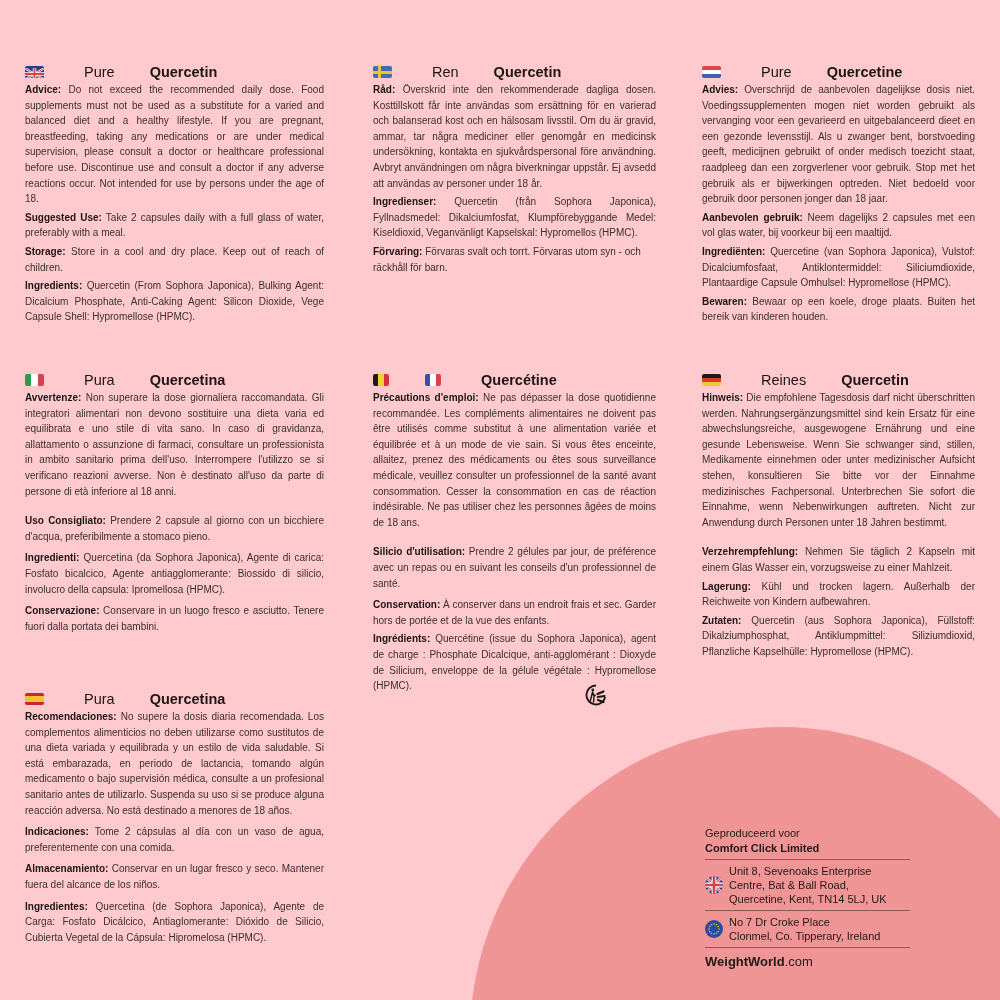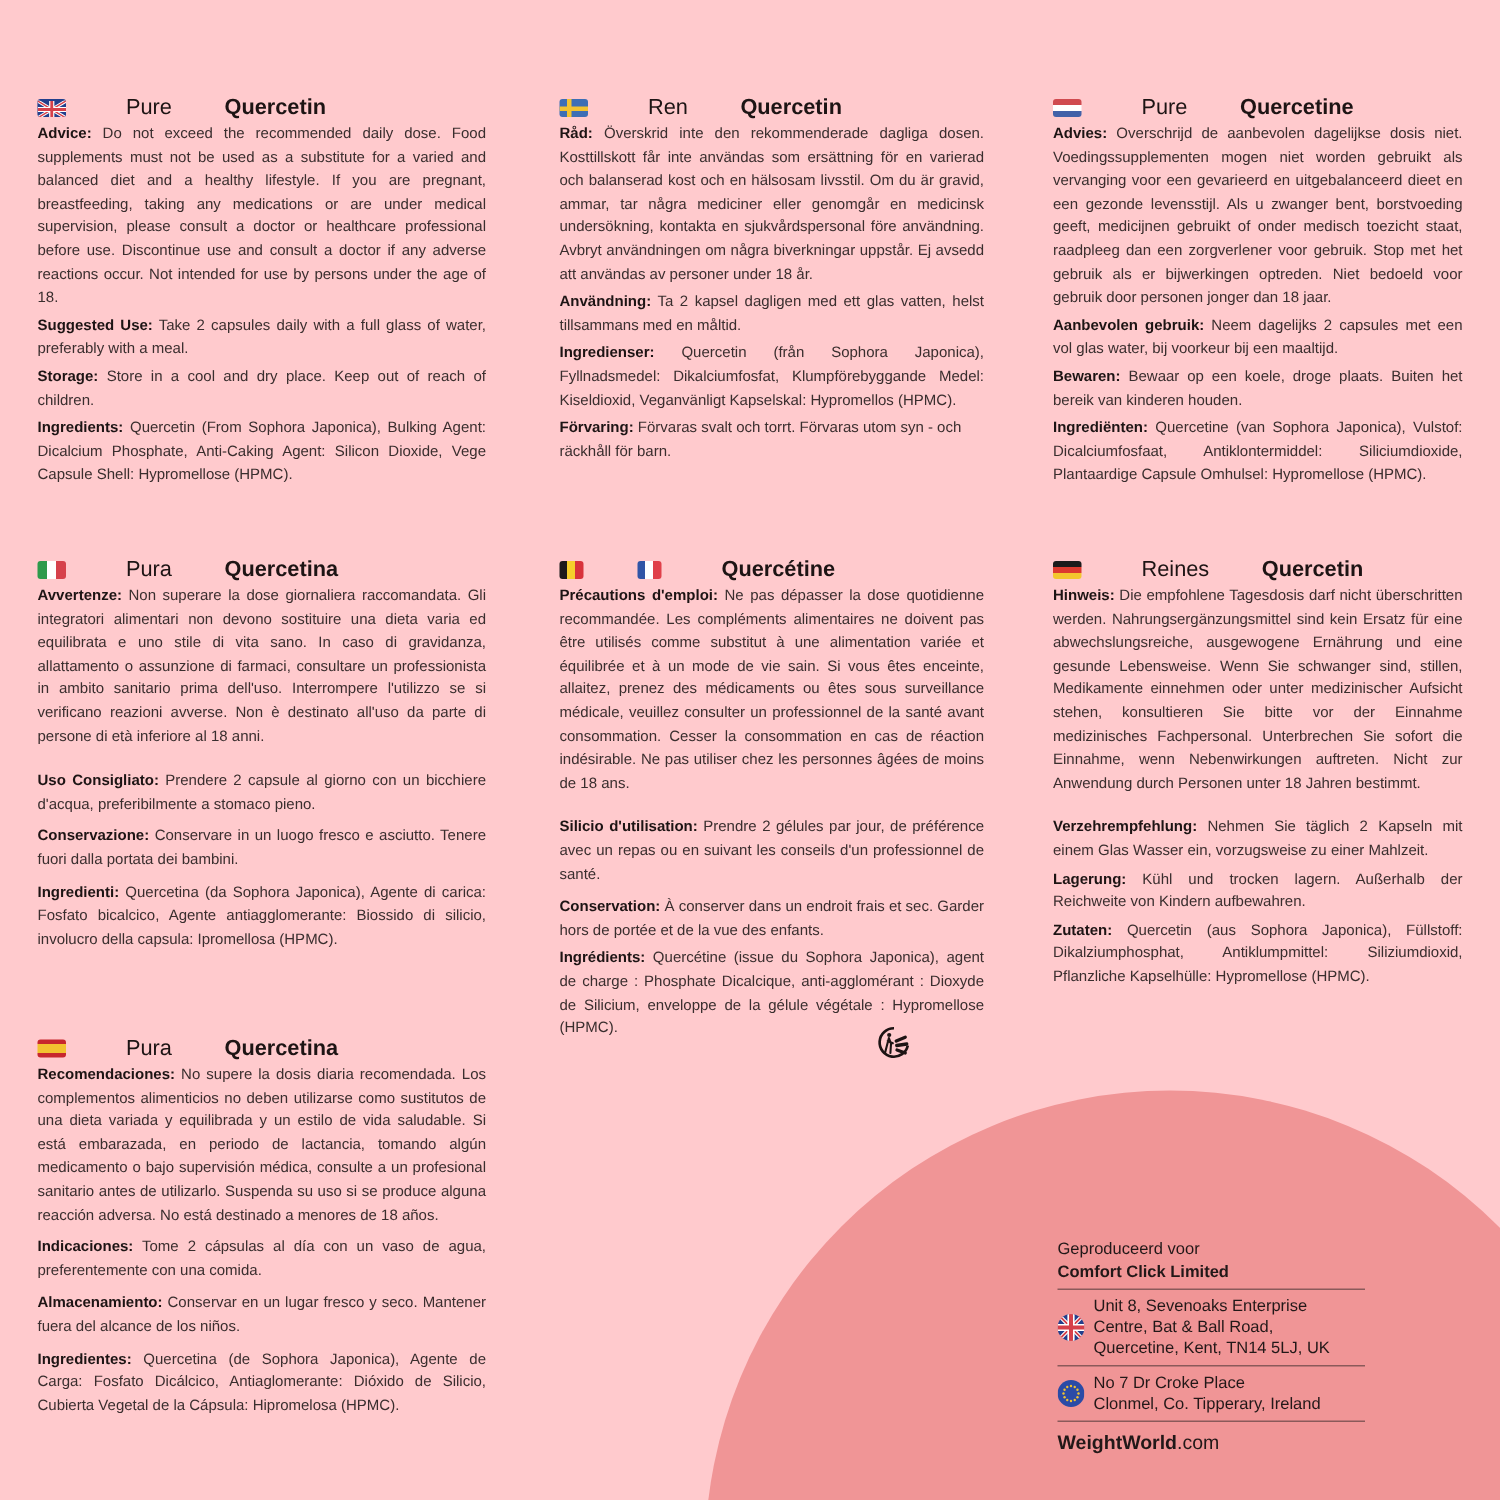--- a/index.html
+++ b/index.html
@@ -61,47 +61,46 @@
   <p class="para"><span class="lbl">Ingredients:</span><span class="txt"> Quercetin (From Sophora Japonica), Bulking Agent: Dicalcium Phosphate, Anti-Caking Agent: Silicon Dioxide, Vege Capsule Shell: Hypromellose (HPMC).</span></p>
 </div>
 
 <div class="section" style="left:373px; top:63px; width:283px;">
   <div class="title">
     <span class="flag flag-se"></span>
     <span class="light">Ren</span>
     <span class="bold">Quercetin</span>
   </div>
   <p class="para"><span class="lbl">Råd:</span><span class="txt"> Överskrid inte den rekommenderade dagliga dosen. Kosttillskott får inte användas som ersättning för en varierad och balanserad kost och en hälsosam livsstil. Om du är gravid, ammar, tar några mediciner eller genomgår en medicinsk undersökning, kontakta en sjukvårdspersonal före användning. Avbryt användningen om några biverkningar uppstår. Ej avsedd att användas av personer under 18 år.</span></p>
-  <p class="para"><span class="lbl">Användning:</span><span class="txt"> Ta 2 kapsel dagligen med ett glas vatten, helst tillsammans med en måltid.</span></p>
   <p class="para"><span class="lbl">Ingredienser:</span><span class="txt"> Quercetin (från Sophora Japonica), Fyllnadsmedel: Dikalciumfosfat, Klumpförebyggande Medel: Kiseldioxid, Veganvänligt Kapselskal: Hypromellos (HPMC).</span></p>
   <p class="para" style="text-align:left;"><span class="lbl">Förvaring:</span><span class="txt"> Förvaras svalt och torrt. Förvaras utom syn - och räckhåll för barn.</span></p>
 </div>
 
 <div class="section" style="left:702px; top:63px; width:273px;">
   <div class="title">
     <span class="flag flag-nl"></span>
     <span class="light">Pure</span>
     <span class="bold">Quercetine</span>
   </div>
   <p class="para"><span class="lbl">Advies:</span><span class="txt"> Overschrijd de aanbevolen dagelijkse dosis niet. Voedingssupplementen mogen niet worden gebruikt als vervanging voor een gevarieerd en uitgebalanceerd dieet en een gezonde levensstijl. Als u zwanger bent, borstvoeding geeft, medicijnen gebruikt of onder medisch toezicht staat, raadpleeg dan een zorgverlener voor gebruik. Stop met het gebruik als er bijwerkingen optreden. Niet bedoeld voor gebruik door personen jonger dan 18 jaar.</span></p>
   <p class="para"><span class="lbl">Aanbevolen gebruik:</span><span class="txt"> Neem dagelijks 2 capsules met een vol glas water, bij voorkeur bij een maaltijd.</span></p>
+  <p class="para"><span class="lbl">Ingrediënten:</span><span class="txt"> Quercetine (van Sophora Japonica), Vulstof: Dicalciumfosfaat, Antiklontermiddel: Siliciumdioxide, Plantaardige Capsule Omhulsel: Hypromellose (HPMC).</span></p>
   <p class="para"><span class="lbl">Bewaren:</span><span class="txt"> Bewaar op een koele, droge plaats. Buiten het bereik van kinderen houden.</span></p>
-  <p class="para"><span class="lbl">Ingrediënten:</span><span class="txt"> Quercetine (van Sophora Japonica), Vulstof: Dicalciumfosfaat, Antiklontermiddel: Siliciumdioxide, Plantaardige Capsule Omhulsel: Hypromellose (HPMC).</span></p>
 </div>
 
 <div class="section" style="left:25px; top:371px; width:299px;">
   <div class="title">
     <span class="flag flag-it"></span>
     <span class="light">Pura</span>
     <span class="bold">Quercetina</span>
   </div>
   <p class="para"><span class="lbl">Avvertenze:</span><span class="txt"> Non superare la dose giornaliera raccomandata. Gli integratori alimentari non devono sostituire una dieta varia ed equilibrata e uno stile di vita sano. In caso di gravidanza, allattamento o assunzione di farmaci, consultare un professionista in ambito sanitario prima dell'uso. Interrompere l'utilizzo se si verificano reazioni avverse. Non è destinato all'uso da parte di persone di età inferiore al 18 anni.</span></p>
   <p class="para gap" style="margin-top:14px;"><span class="lbl">Uso Consigliato:</span><span class="txt"> Prendere 2 capsule al giorno con un bicchiere d'acqua, preferibilmente a stomaco pieno.</span></p>
+  <p class="para" style="margin-top:6px;"><span class="lbl">Ingredienti:</span><span class="txt"> Quercetina (da Sophora Japonica), Agente di carica: Fosfato bicalcico, Agente antiagglomerante: Biossido di silicio, involucro della capsula: Ipromellosa (HPMC).</span></p>
   <p class="para" style="margin-top:6px;"><span class="lbl">Conservazione:</span><span class="txt"> Conservare in un luogo fresco e asciutto. Tenere fuori dalla portata dei bambini.</span></p>
-  <p class="para" style="margin-top:6px;"><span class="lbl">Ingredienti:</span><span class="txt"> Quercetina (da Sophora Japonica), Agente di carica: Fosfato bicalcico, Agente antiagglomerante: Biossido di silicio, involucro della capsula: Ipromellosa (HPMC).</span></p>
 </div>
 
 <div class="section" style="left:373px; top:371px; width:283px;">
   <div class="title">
     <span class="flag flag-be"></span>
     <span class="flag flag-fr"></span>
     <span class="bold">Quercétine</span>
   </div>
   <p class="para"><span class="lbl">Précautions d'emploi:</span><span class="txt">  Ne pas dépasser la dose quotidienne recommandée. Les compléments alimentaires ne doivent pas être utilisés comme substitut à une alimentation variée et équilibrée et à un mode de vie sain. Si vous êtes enceinte, allaitez, prenez des médicaments ou êtes sous surveillance médicale, veuillez consulter un professionnel de la santé avant consommation. Cesser la consommation en cas de réaction indésirable. Ne pas utiliser chez les personnes âgées de moins de 18 ans.</span></p>
   <p class="para" style="margin-top:14px;"><span class="lbl">Silicio d'utilisation:</span><span class="txt"> Prendre 2 gélules par jour, de préférence avec un repas ou en suivant les conseils d'un professionnel de santé.</span></p>

